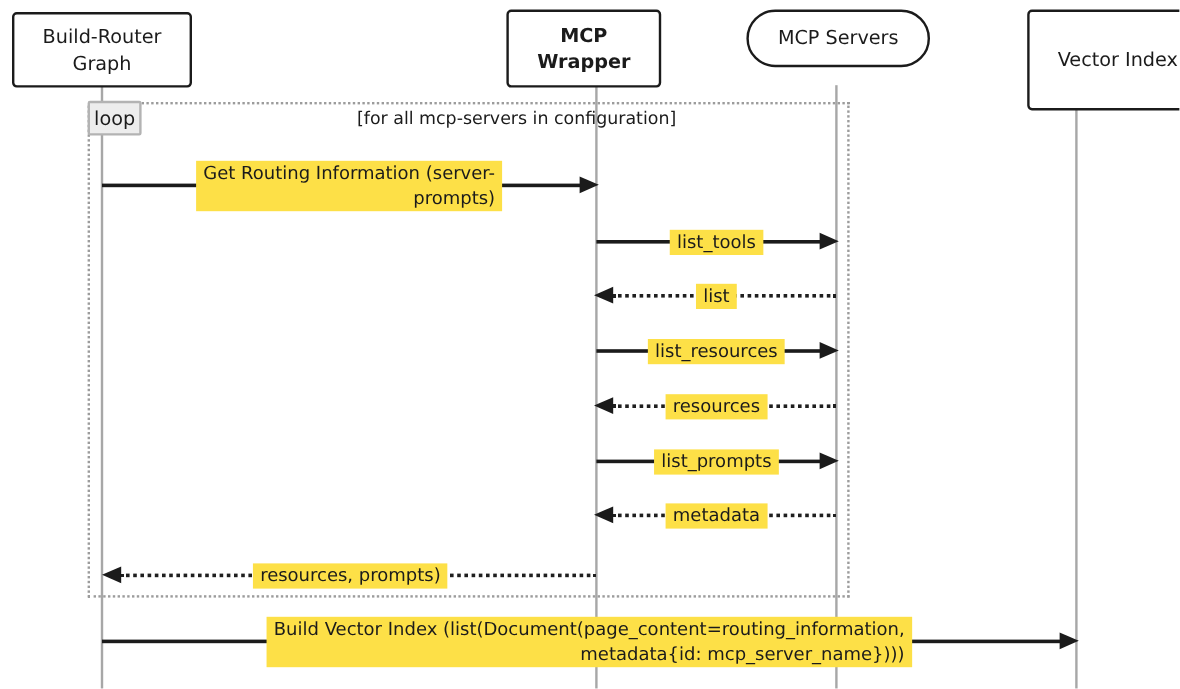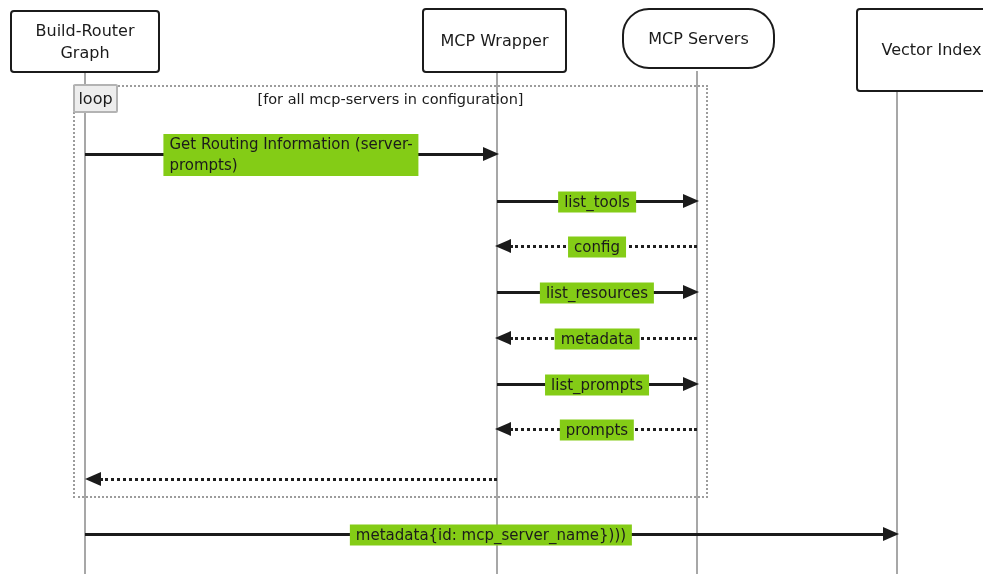--- a/index.html
+++ b/index.html
@@ -20,35 +20,35 @@
     position:absolute;left:73px;top:85px;width:635px;height:413px;
     border:2px dotted #9c9c9c;box-sizing:border-box;z-index:1;
   }
   .loop-tag{
     position:absolute;left:73px;top:84px;width:45px;height:29px;
     background:#ededed;border:2px solid #b3b3b3;border-radius:2px;box-sizing:border-box;
     display:flex;align-items:center;justify-content:center;font-size:16px;z-index:5;text-align:center;
   }
   .loop-cond{
     position:absolute;left:73px;top:91px;width:635px;text-align:center;
-    font-size:14.5px;z-index:2;
+    font-size:14.5px;z-index:2;padding-left:40px;
   }
   
   .msg{position:absolute;z-index:3;}
   .shaft{position:absolute;top:0;border-top:3px solid #1b1b1b;}
   .msg.to-right .shaft{left:0;right:13px;}
   .msg.to-left  .shaft{left:13px;right:0;}
   .msg.dotted .shaft{border-top-style:dotted;border-top-color:#1f1f1f;}
   .head{position:absolute;top:-6px;width:0;height:0;
         border-top:7px solid transparent;border-bottom:7px solid transparent;}
   .head-right{right:-2px;border-left:16px solid #1b1b1b;}
   .head-left{left:-2px;border-right:16px solid #1b1b1b;}
   .msg-label{
     position:absolute;left:50%;top:2px;transform:translate(-50%,-50%);
-    background:#84cc16;padding:0 6px;text-align:left;font-size:15px;line-height:1.4;
+    background:#fde047;padding:0 6px;text-align:right;font-size:15px;line-height:1.4;
     white-space:nowrap;
   }
 </style>
 </head>
 <body>
 
 <div class="stage">
 
   <div class="lifeline" style="left:84px;"></div>
   <div class="lifeline" style="left:496px;"></div>
@@ -57,24 +57,24 @@
 
   <div class="loop-box"></div>
   <div class="loop-tag">
     <span>loop</span>
   </div>
   <div class="loop-cond">[for all mcp-servers in configuration]</div>
 
   <div class="participant" style="left:10px;top:10px;width:150px;height:63px;">
     <span>Build-Router Graph</span>
   </div>
-  <div class="participant" style="left:422px;top:8px;width:145px;height:65px;">
+  <div class="participant" style="left:422px;top:8px;width:129px;height:65px;font-weight:bold;">
     <span>MCP Wrapper</span>
   </div>
-  <div class="participant" style="left:622px;top:8px;width:153px;height:61px;border-radius:27px;">
+  <div class="participant" style="left:622px;top:8px;width:153px;height:48px;border-radius:27px;">
     <span>MCP Servers</span>
   </div>
   <div class="participant" style="left:856px;top:8px;width:151px;height:84px;">
     <span>Vector Index</span>
   </div>
 
   <div class="msg to-right" style="left:85px;top:153px;width:412px;">
     <div class="shaft"></div>
     <div class="head head-right"></div>
     <div class="msg-label">
@@ -85,55 +85,57 @@
 
   <div class="msg to-right" style="left:497px;top:200px;width:200px;">
     <div class="shaft"></div>
     <div class="head head-right"></div>
     <div class="msg-label">list_tools</div>
   </div>
 
   <div class="msg to-left dotted" style="left:497px;top:245px;width:200px;">
     <div class="shaft"></div>
     <div class="head head-left"></div>
-    <div class="msg-label">config</div>
+    <div class="msg-label">list</div>
   </div>
 
   <div class="msg to-right" style="left:497px;top:291px;width:200px;">
     <div class="shaft"></div>
     <div class="head head-right"></div>
     <div class="msg-label">list_resources</div>
   </div>
 
   <div class="msg to-left dotted" style="left:497px;top:337px;width:200px;">
     <div class="shaft"></div>
     <div class="head head-left"></div>
-    <div class="msg-label">metadata</div>
+    <div class="msg-label">resources</div>
   </div>
 
   <div class="msg to-right" style="left:497px;top:383px;width:200px;">
     <div class="shaft"></div>
     <div class="head head-right"></div>
     <div class="msg-label">list_prompts</div>
   </div>
 
   <div class="msg to-left dotted" style="left:497px;top:428px;width:200px;">
     <div class="shaft"></div>
     <div class="head head-left"></div>
-    <div class="msg-label">prompts</div>
+    <div class="msg-label">metadata</div>
   </div>
 
   <div class="msg to-left dotted" style="left:87px;top:478px;width:410px;">
     <div class="shaft"></div>
     <div class="head head-left"></div>
     <div class="msg-label">
+      <div>resources, prompts)</div>
     </div>
   </div>
 
   <div class="msg to-right" style="left:85px;top:533px;width:812px;">
     <div class="shaft"></div>
     <div class="head head-right"></div>
     <div class="msg-label">
+      <div>Build Vector Index (list(Document(page_content=routing_information,</div>
       <div>metadata{id: mcp_server_name})))</div>
     </div>
   </div>
 
 </div>
 
 </body></html>

